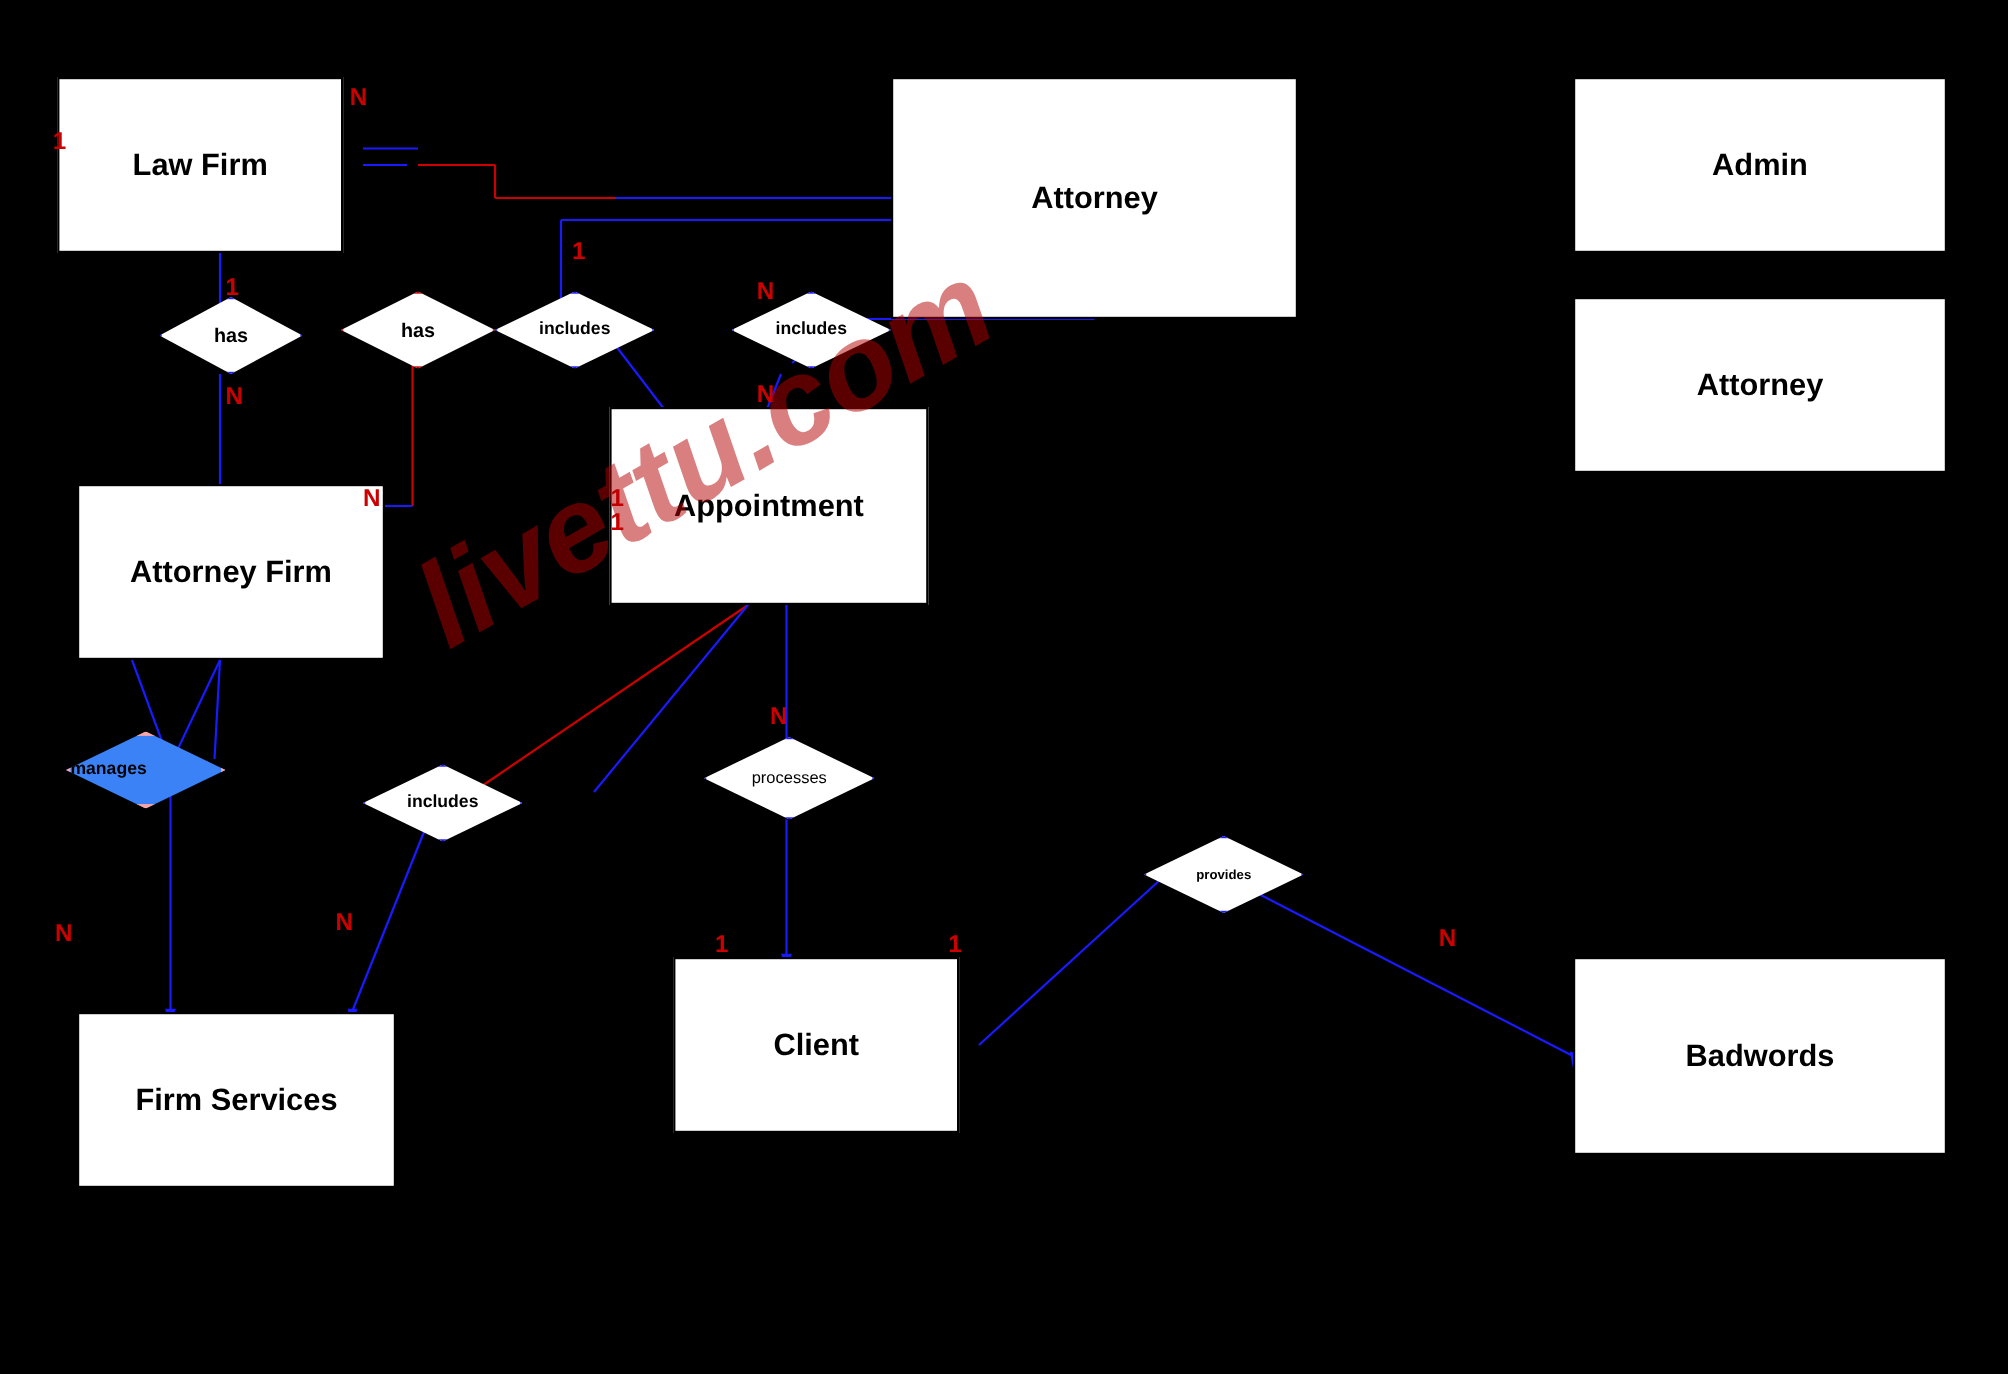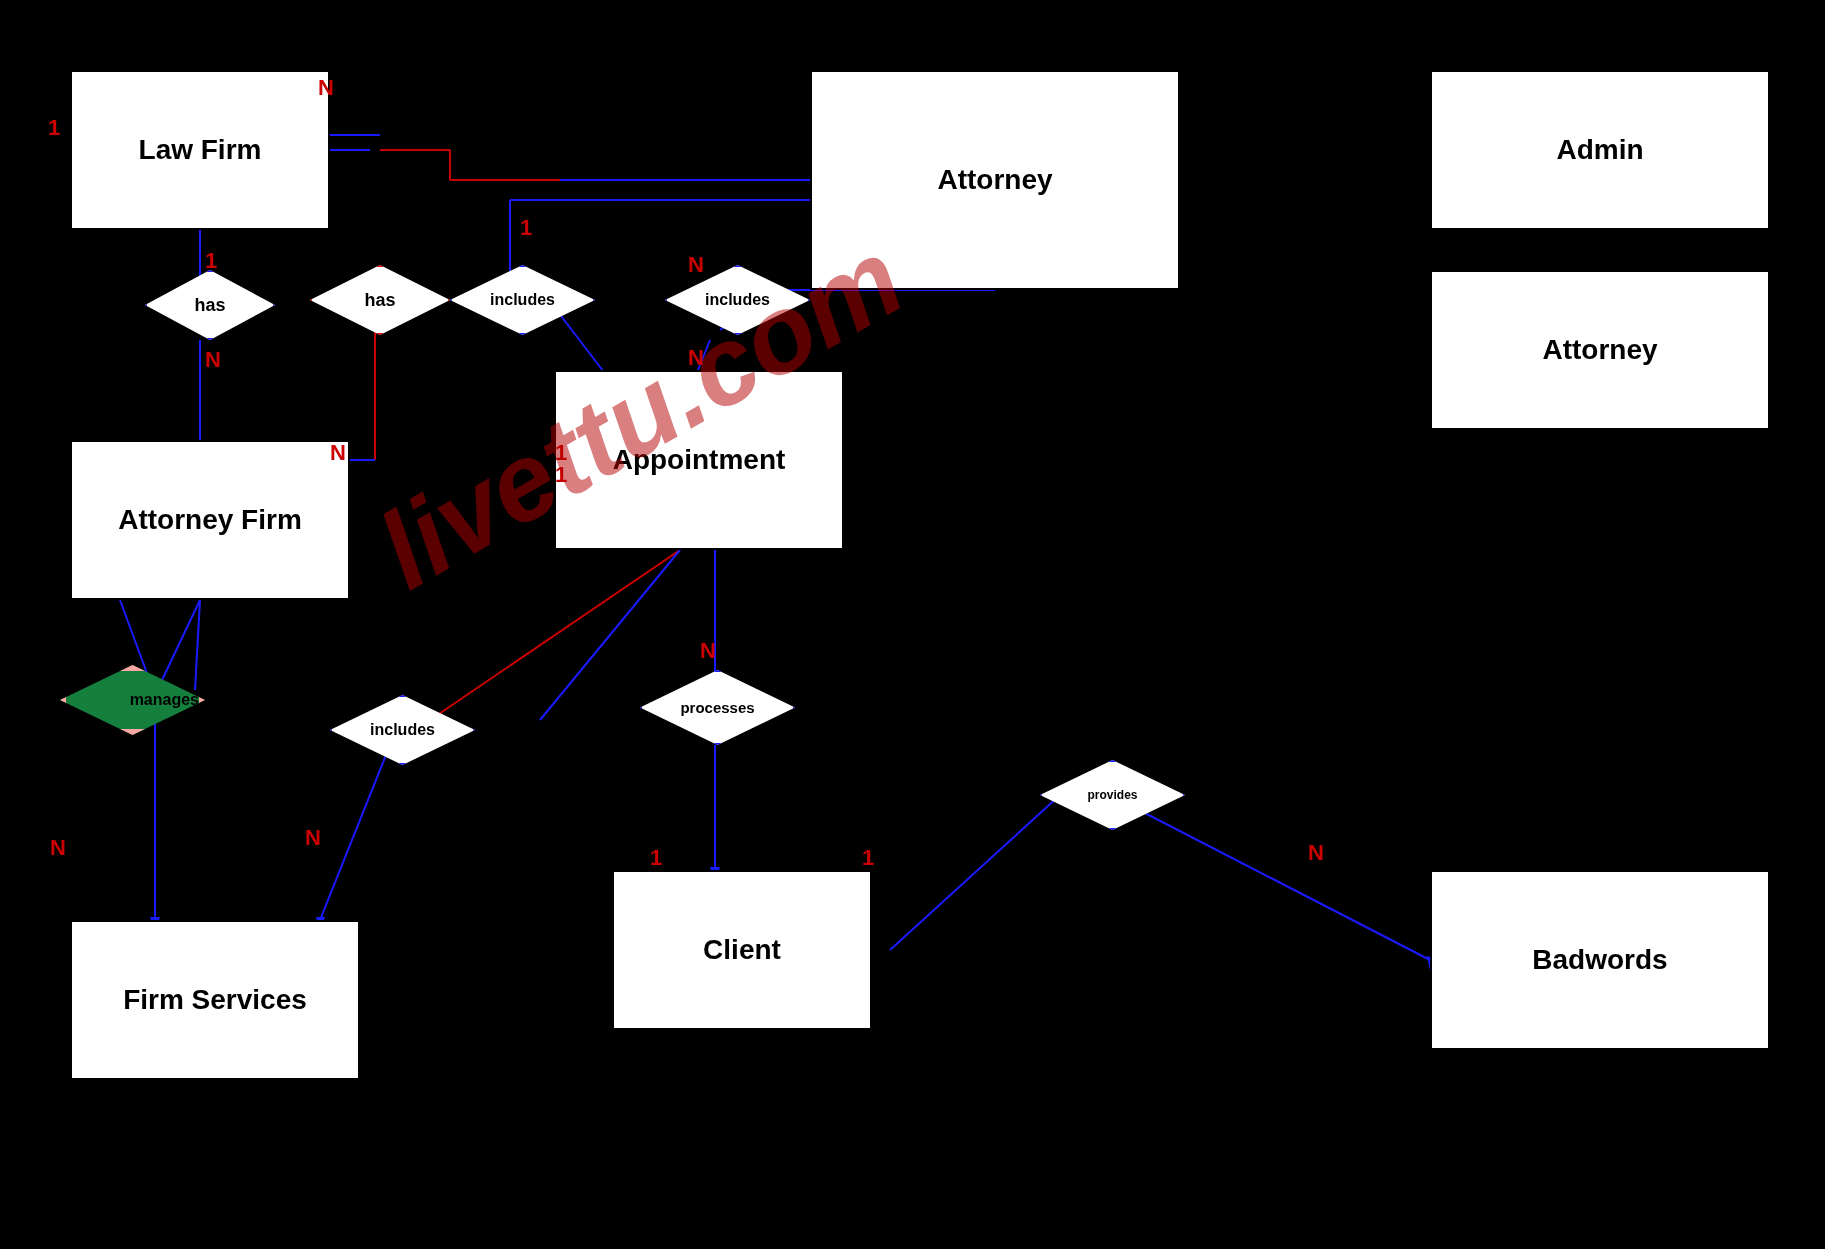--- a/index.html
+++ b/index.html
@@ -148,21 +148,21 @@
 
     <line x1="715" y1="745" x2="715" y2="870" stroke="#1a1aff" stroke-width="2"></line>
     <polygon points="710,867 715,882 720,867" fill="#1a1aff"></polygon>
 
     <line x1="1110" y1="795" x2="1430" y2="960" stroke="#1a1aff" stroke-width="2"></line>
     <polygon points="1427,956 1430,971 1436,958" fill="#1a1aff"></polygon>
 
     <line x1="890" y1="950" x2="1060" y2="795" stroke="#1a1aff" stroke-width="2"></line>
   </svg>
 
-  <div class="entity" style="left:70px; top:70px; width:260px; height:160px;">
+  <div class="entity" style="left:52px; top:70px; width:260px; height:160px;">
     <span>Law Firm</span>
   </div>
 
   <div class="entity" style="left:810px; top:70px; width:370px; height:220px;">
     <span>Attorney</span>
   </div>
 
   <div class="entity" style="left:70px; top:440px; width:280px; height:160px;">
     <span>Attorney Firm</span>
   </div>
@@ -209,34 +209,34 @@
     </div>
   </div>
 
   <div class="diamond-wrapper" style="left:665px; top:265px; width:145px; height:70px;">
     <div class="diamond" style="clip-path: polygon(50% 0%, 100% 50%, 50% 100%, 0% 50%); border: 2px solid #1a1aff; background:#fff; width:145px; height:70px; display:flex; align-items:center; justify-content:center;">
       <span style="font-size:16px; font-weight:bold;">includes</span>
     </div>
   </div>
 
   <div class="diamond-wrapper" style="left:60px; top:665px; width:145px; height:70px;">
-    <div class="diamond" style="clip-path: polygon(50% 0%, 100% 50%, 50% 100%, 0% 50%); border: 6px solid #fca5a5; background:#15803d; width:145px; height:70px; display:flex; align-items:center; justify-content:flex-end;">
+    <div class="diamond" style="clip-path: polygon(50% 0%, 100% 50%, 50% 100%, 0% 50%); border: 4px solid #fca5a5; background:#3b82f6; width:145px; height:70px; display:flex; align-items:center; justify-content:flex-start;">
       <span style="font-size:16px; font-weight:bold;">manages</span>
     </div>
   </div>
 
   <div class="diamond-wrapper" style="left:330px; top:695px; width:145px; height:70px;">
     <div class="diamond" style="clip-path: polygon(50% 0%, 100% 50%, 50% 100%, 0% 50%); border: 2px solid #1a1aff; background:#fff; width:145px; height:70px; display:flex; align-items:center; justify-content:center;">
       <span style="font-size:16px; font-weight:bold;">includes</span>
     </div>
   </div>
 
   <div class="diamond-wrapper" style="left:640px; top:670px; width:155px; height:75px;">
     <div class="diamond" style="clip-path: polygon(50% 0%, 100% 50%, 50% 100%, 0% 50%); border: 2px solid #1a1aff; background:#fff; width:155px; height:75px; display:flex; align-items:center; justify-content:center;">
-      <span style="font-size:15px; font-weight:bold;">processes</span>
+      <span style="font-size:15px; font-weight:normal;">processes</span>
     </div>
   </div>
 
   <div class="diamond-wrapper" style="left:1040px; top:760px; width:145px; height:70px;">
     <div class="diamond" style="clip-path: polygon(50% 0%, 100% 50%, 50% 100%, 0% 50%); border: 2px solid #1a1aff; background:#fff; width:145px; height:70px; display:flex; align-items:center; justify-content:center;">
       <span style="font-size:12px; font-weight:bold;">provides</span>
     </div>
   </div>
 
   <span class="card red" style="left:48px; top:115px;">1</span>

